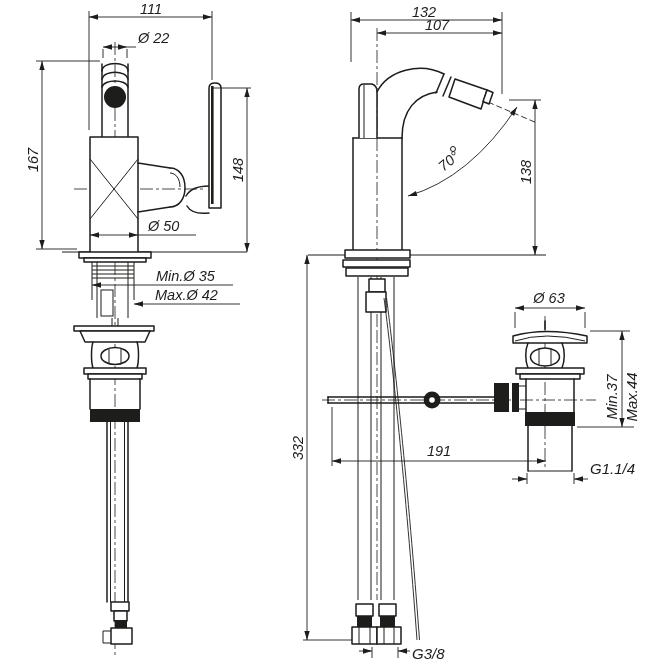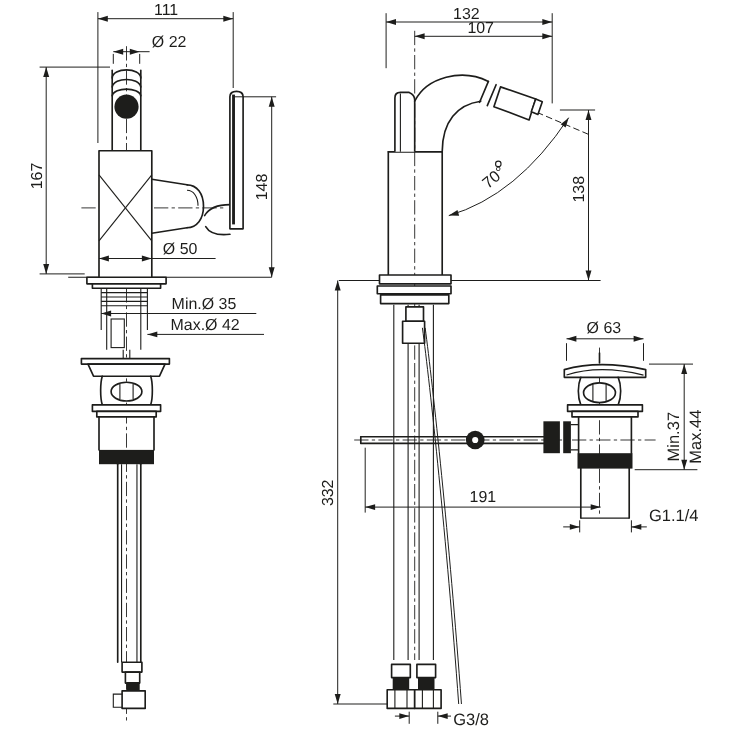--- a/index.html
+++ b/index.html
@@ -1,16 +1,16 @@
 <!DOCTYPE html>
 <html><head>
 <meta charset="utf-8">
 <style>
   html,body{margin:0;padding:0;background:#fff;}
-  .stage{width:667px;height:667px;background:#fff;position:relative;font-family:"Liberation Sans",sans-serif;}
+  .stage{width:667px;height:667px;background:#fff;position:relative;font-family:"Liberation Sans",sans-serif;font-style:italic;}
   svg{display:block;}
   .ol{fill:none;stroke:#1d1d1b;stroke-width:1.5;stroke-linejoin:round;stroke-linecap:round;}
   .olw{fill:#ffffff;stroke:#1d1d1b;stroke-width:1.5;stroke-linejoin:round;}
   .thin{fill:none;stroke:#1d1d1b;stroke-width:1;}
   .dim{fill:none;stroke:#1d1d1b;stroke-width:0.9;}
   .cl{fill:none;stroke:#1d1d1b;stroke-width:0.8;stroke-dasharray:13 3 3 3;}
   .dash{fill:none;stroke:#1d1d1b;stroke-width:0.9;stroke-dasharray:6 3;}
   .blk{fill:#1d1d1b;stroke:none;}
   .arr{fill:#1d1d1b;stroke:none;}
   text{font-family:"Liberation Sans",sans-serif;font-size:14.5px;fill:#1d1d1b;}

